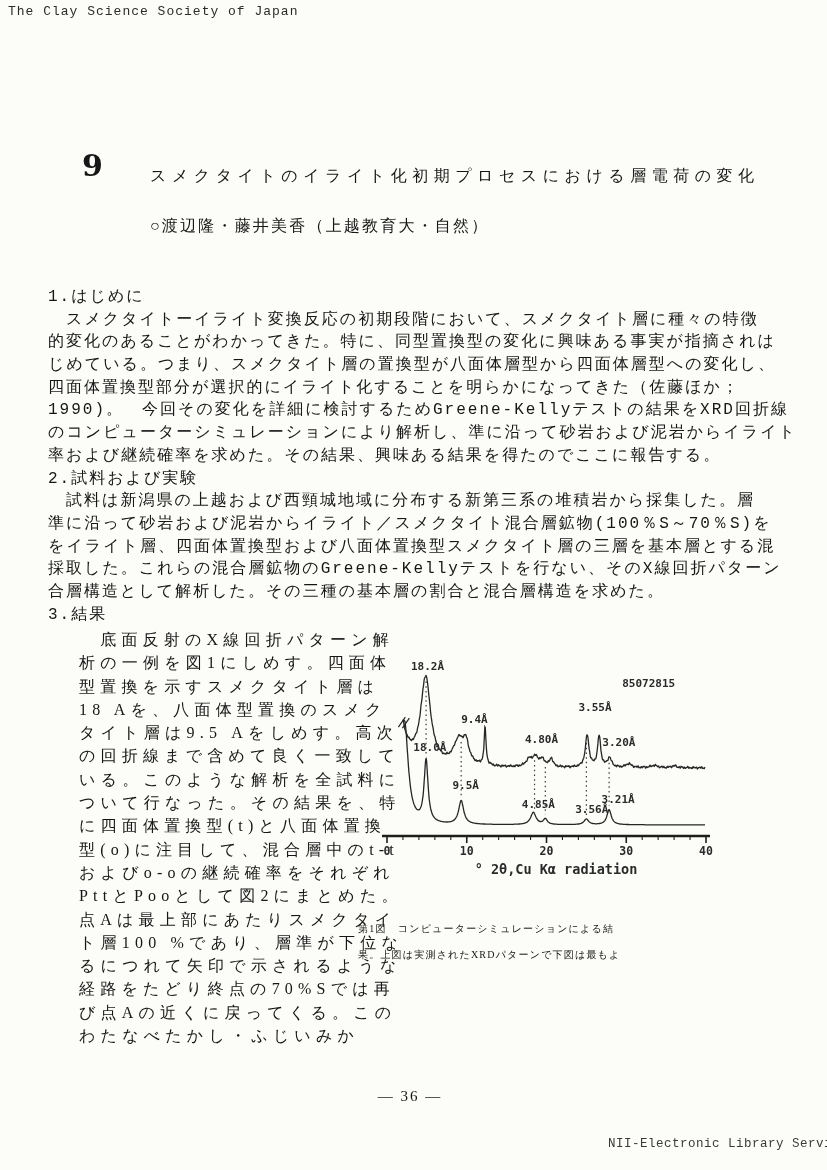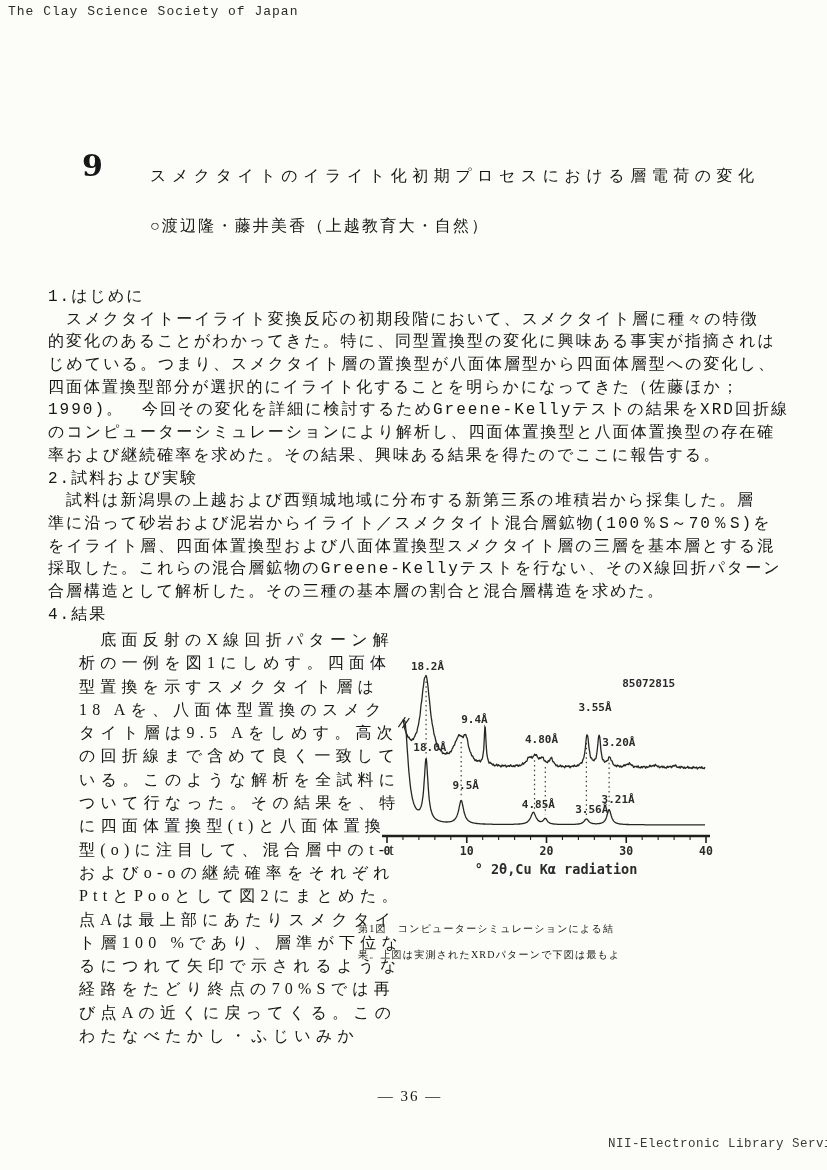--- a/index.html
+++ b/index.html
@@ -35,29 +35,29 @@
   <div class="abs article-title">スメクタイトのイライト化初期プロセスにおける層電荷の変化</div>
   <div class="abs article-authors">○渡辺隆・藤井美香（上越教育大・自然）</div>
 
   <div class="abs body-text">
       <div class="heading">1.はじめに</div>
       <div class="line">　スメクタイトーイライト変換反応の初期段階において、スメクタイト層に種々の特徴</div>
       <div class="line">的変化のあることがわかってきた。特に、同型置換型の変化に興味ある事実が指摘されは</div>
       <div class="line">じめている。つまり、スメクタイト層の置換型が八面体層型から四面体層型への変化し、</div>
       <div class="line">四面体置換型部分が選択的にイライト化することを明らかになってきた（佐藤ほか；</div>
       <div class="line">1990)。　今回その変化を詳細に検討するためGreene-Kellyテストの結果をXRD回折線</div>
-      <div class="line">のコンピューターシミュレーションにより解析し、四面体置換型と八面体置換型の存在確</div>
+      <div class="line">のコンピューターシミュレーションにより解析し、準に沿って砂岩および泥岩からイライト</div>
       <div class="line">率および継続確率を求めた。その結果、興味ある結果を得たのでここに報告する。</div>
       <div class="heading">2.試料および実験</div>
       <div class="line">　試料は新潟県の上越および西頸城地域に分布する新第三系の堆積岩から採集した。層</div>
       <div class="line">準に沿って砂岩および泥岩からイライト／スメクタイト混合層鉱物(100％S～70％S)を</div>
       <div class="line">をイライト層、四面体置換型および八面体置換型スメクタイト層の三層を基本層とする混</div>
       <div class="line">採取した。これらの混合層鉱物のGreene-Kellyテストを行ない、そのX線回折パターン</div>
       <div class="line">合層構造として解析した。その三種の基本層の割合と混合層構造を求めた。</div>
-      <div class="heading">4.結果</div>
+      <div class="heading">3.結果</div>
     </div>
 
   <div class="abs column-text">
       <div class="line">　底面反射のX線回折パターン解</div>
       <div class="line">析の一例を図1にしめす。四面体</div>
       <div class="line">型置換を示すスメクタイト層は</div>
       <div class="line">18 Aを、八面体型置換のスメク</div>
       <div class="line">タイト層は9.5 Aをしめす。高次</div>
       <div class="line">の回折線まで含めて良く一致して</div>
       <div class="line">いる。このような解析を全試料に</div>

